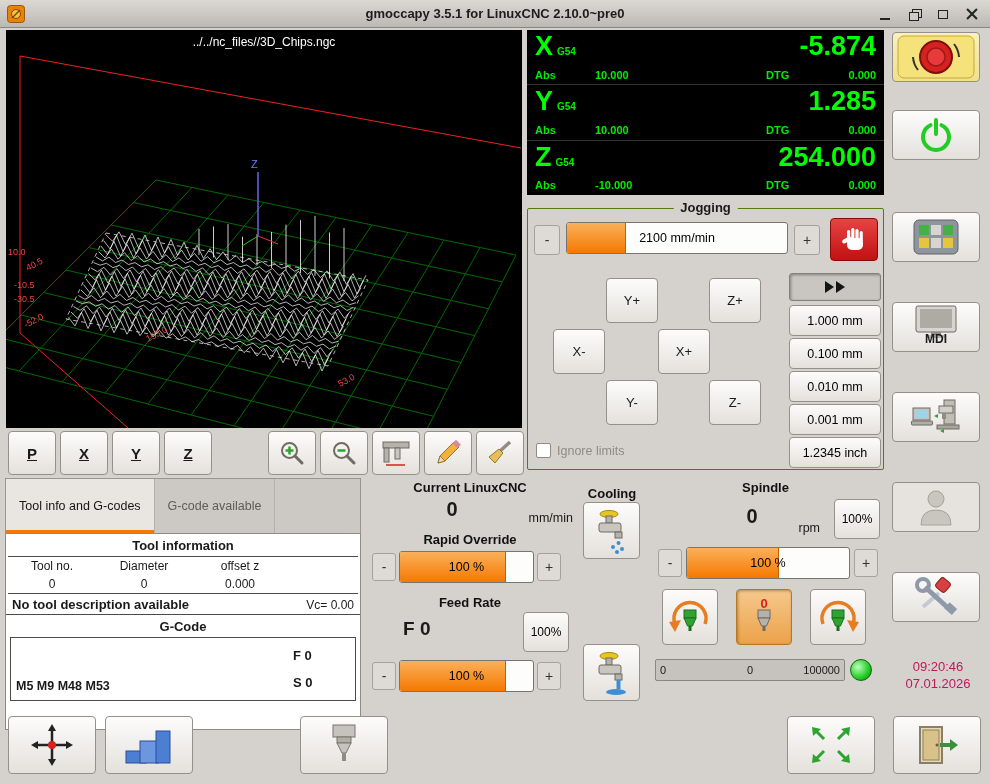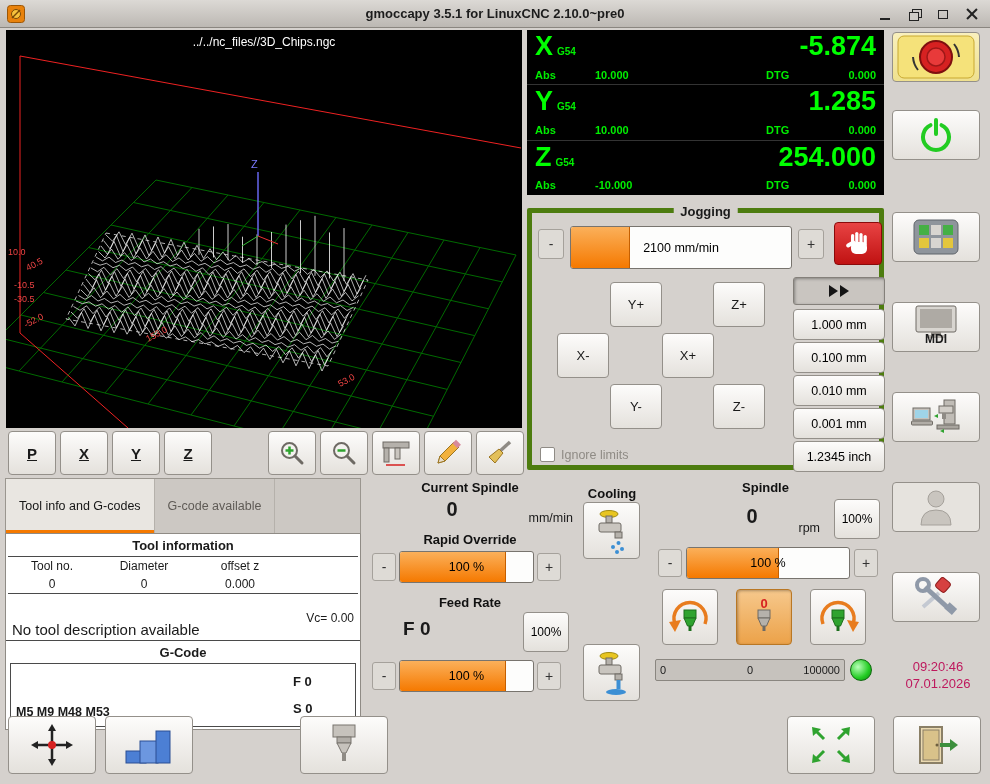--- a/index.html
+++ b/index.html
@@ -45,29 +45,29 @@
   .dro-top { display:flex; align-items:baseline; height:32px; }
   .dro-letter { color:#00ff00; font-size:27px; font-weight:bold; line-height:30px; }
   .dro-system { color:#00ee00; font-size:10px; font-weight:bold; margin-left:4px; }
   .dro-value { margin-left:auto; color:#00ff00; font-size:27px; font-weight:bold; line-height:30px; }
   .dro-bot { display:flex; align-items:center; color:#00ee00; font-size:11px; font-weight:bold; height:15px; }
   .abs-l { width:60px; } .abs-v { flex:1; text-align:left; padding-right:30px; }
   .dtg-l { width:42px; } .dtg-v { width:68px; text-align:right; }
 
   
   .jog-frame { position:absolute; left:527px; top:208px; width:357px; height:262px;
-    border:5px solid #4d7c0f; border-radius:2px; }
+    border:1px solid #4d7c0f; border-radius:2px; }
   .jog-title { position:absolute; top:-9px; left:50%; transform:translateX(-50%);
     background:#d5d1cd; padding:0 7px; font-size:13px; font-weight:bold; }
   .flatbtn { position:absolute; background:#dedbd6; border:1px solid #a5a19b; border-radius:3px;
     font-size:14px; color:#333; cursor:pointer; }
   .gtk-slider { position:relative; background:#fdfdfc; border:1px solid #78746e; border-radius:3px; overflow:hidden; cursor:pointer; }
   .gtk-slider .fill { position:absolute; left:0; top:0; bottom:0; background:linear-gradient(#fbb05a,#f57900); border-right:1px solid #c express:none; border-right:1px solid #c55f00; }
   .gtk-slider .s-text { position:absolute; inset:0; display:flex; align-items:center; justify-content:center; font-size:12.5px; color:#000; }
-  .jog-speed-slider { position:absolute; left:38px; top:13px; width:222px; height:43px;text-align:center; }
+  .jog-speed-slider { position:absolute; left:38px; top:13px; width:222px; height:32px;text-align:center; }
   .turbo-btn { position:absolute; left:302px; top:9px; width:48px; height:43px;
     background:linear-gradient(#e84343,#c01212); border:1px solid #8a0a0a; border-radius:4px;
     display:flex; align-items:center; justify-content:center; cursor:pointer; }
   .jogbtn { position:absolute; width:52px; height:45px; font-size:13px; color:#1a1a1a; }
   .inc-btn { position:absolute; left:261px; width:92px; height:31px; font-size:12.5px; }
   .ff-btn { position:absolute; left:261px; top:64px; width:92px; height:28px;
     background:#c9c5c0; box-shadow:inset 1px 1px 3px rgba(0,0,0,.35); border:1px solid #84807a; border-radius:3px; }
   .tri { width:0; height:0; border-left:9px solid #141414; border-top:6px solid transparent; border-bottom:6px solid transparent; margin:0 1px; }
   .ignore-limits { position:absolute; left:8px; top:234px; display:flex; align-items:center; gap:6px;
     font-size:12.5px; color:#8f8b85; cursor:pointer; }
@@ -88,21 +88,21 @@
   .tabbar { display:flex; height:56px; background:#ccc8c3; border:1px solid #9a968f; border-bottom:1px solid #8f8b85; }
   .tab { padding:0 13px; display:flex; align-items:center; font-size:12.5px; color:#5f5b56; border-right:1px solid #b5b1ab; cursor:pointer; }
   .tab.active { background:#e9e6e1; color:#161616; box-shadow:inset 0 -3px 0 #f57900; }
   .tab-content { height:196px; background:#ffffff; border:1px solid #8f8b85; border-top:none; overflow:hidden; }
   .sec-head { text-align:center; font-size:13px; font-weight:bold; padding-top:4px; }
   .tool-table { margin:3px 2px 0 2px; border-top:1px solid #4a4a4a; border-bottom:1px solid #4a4a4a; }
   .tt-row { display:grid; grid-template-columns:88px 96px 96px 1fr; font-size:12px; height:18px; align-items:center; }
   .tt-row span { text-align:center; }
   .desc-row { display:flex; justify-content:space-between; align-items:center; padding:3px 6px 2px 6px;
     border-bottom:1px solid #4a4a4a; }
-  .desc-row .bold { font-weight:normal; font-size:15px;margin-top:24px; }
+  .desc-row .bold { font-weight:bold; font-size:13px; }
   .desc-row .vc { font-size:12px; }
   .gcode-box { margin:3px 4px 0 4px; border:1px solid #4a4a4a; display:flex; height:64px; }
   .gcode-lines { flex:1; padding:3px 5px; font-weight:bold; font-size:12.5px; line-height:18px; white-space:pre; }
   .fs-col { width:62px; display:flex; flex-direction:column; justify-content:space-around; font-weight:bold; font-size:13px; padding:4px 0; }
 
   .vel-panel { position:absolute; left:365px; top:478px; width:210px; height:236px; }
   .vel-row { position:relative; height:30px; margin-top:3px; }
   .vel-value { position:absolute; left:0; right:36px; text-align:center; font-size:20px; font-weight:bold; }
   .vel-unit { position:absolute; right:2px; bottom:3px; font-size:12.5px; }
   .slider-row { position:relative; height:34px; }
@@ -478,21 +478,21 @@
       </div>
       <div class="fs-col">
         <div>F 0</div>
         <div>S 0</div>
       </div>
     </div>
   </div>
 </div>
 
 <div class="vel-panel">
-  <div class="panel-title" style="margin-top:2px">Current Spindle</div>
+  <div class="panel-title" style="margin-top:2px">Current LinuxCNC</div>
   <div class="vel-row">
     <span class="vel-value">0</span>
     <span class="vel-unit">mm/min</span>
   </div>
   <div class="panel-title" style="margin-top:4px">Rapid Override</div>
   <div class="slider-row" style="margin-top:4px">
     <button class="flatbtn sr-minus">-</button>
     <div class="gtk-slider sr-slider">
       <div class="fill fill-80"></div>
       <span class="s-text">100 %</span>

